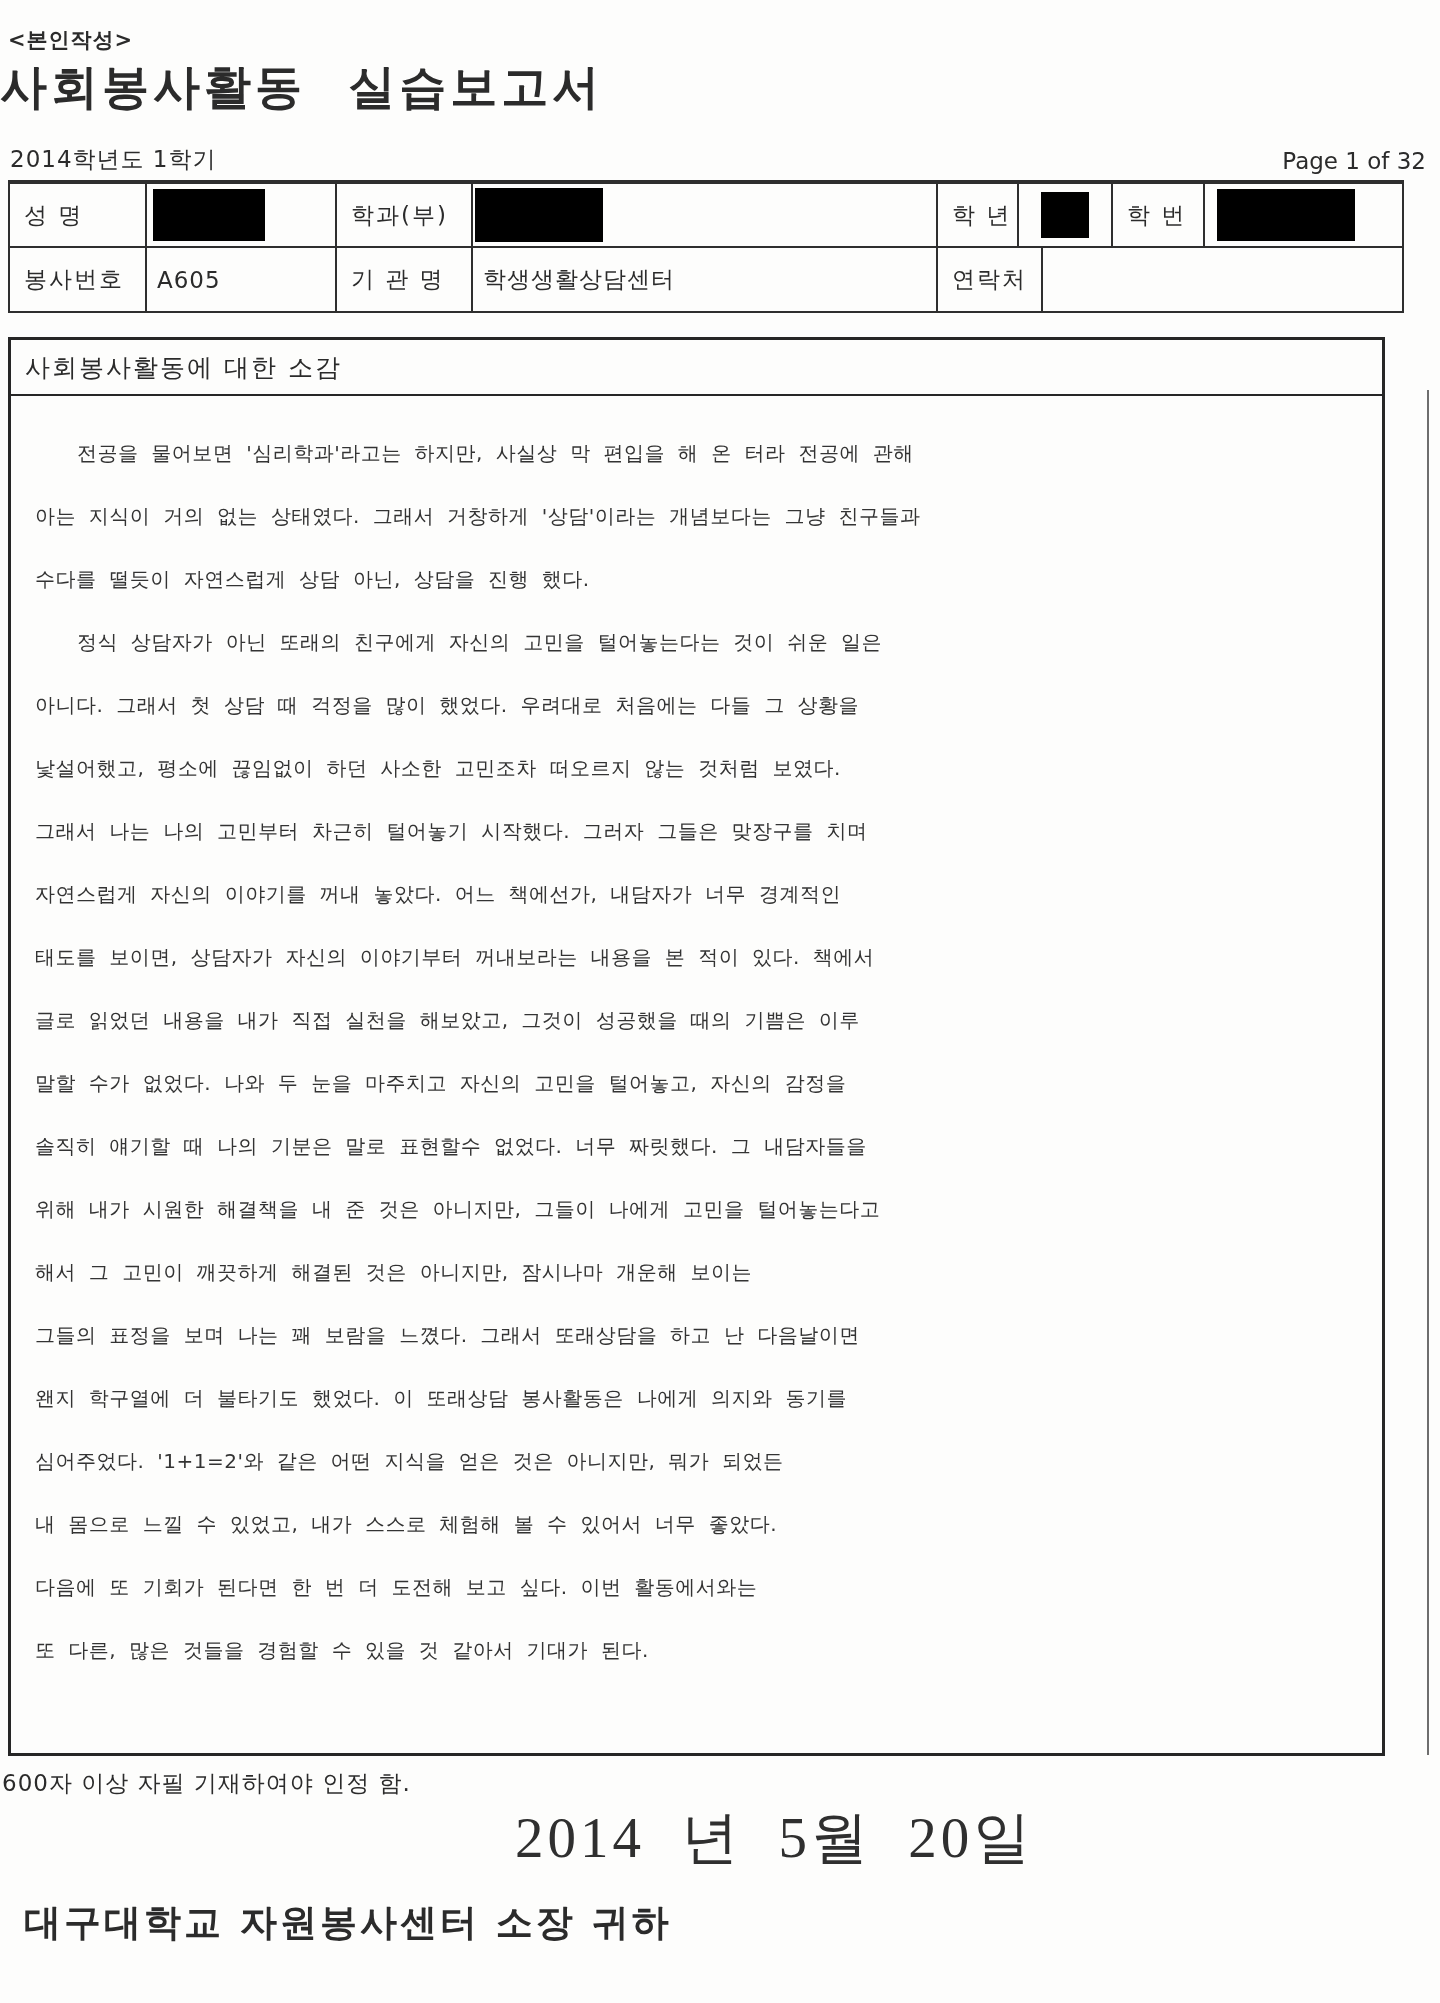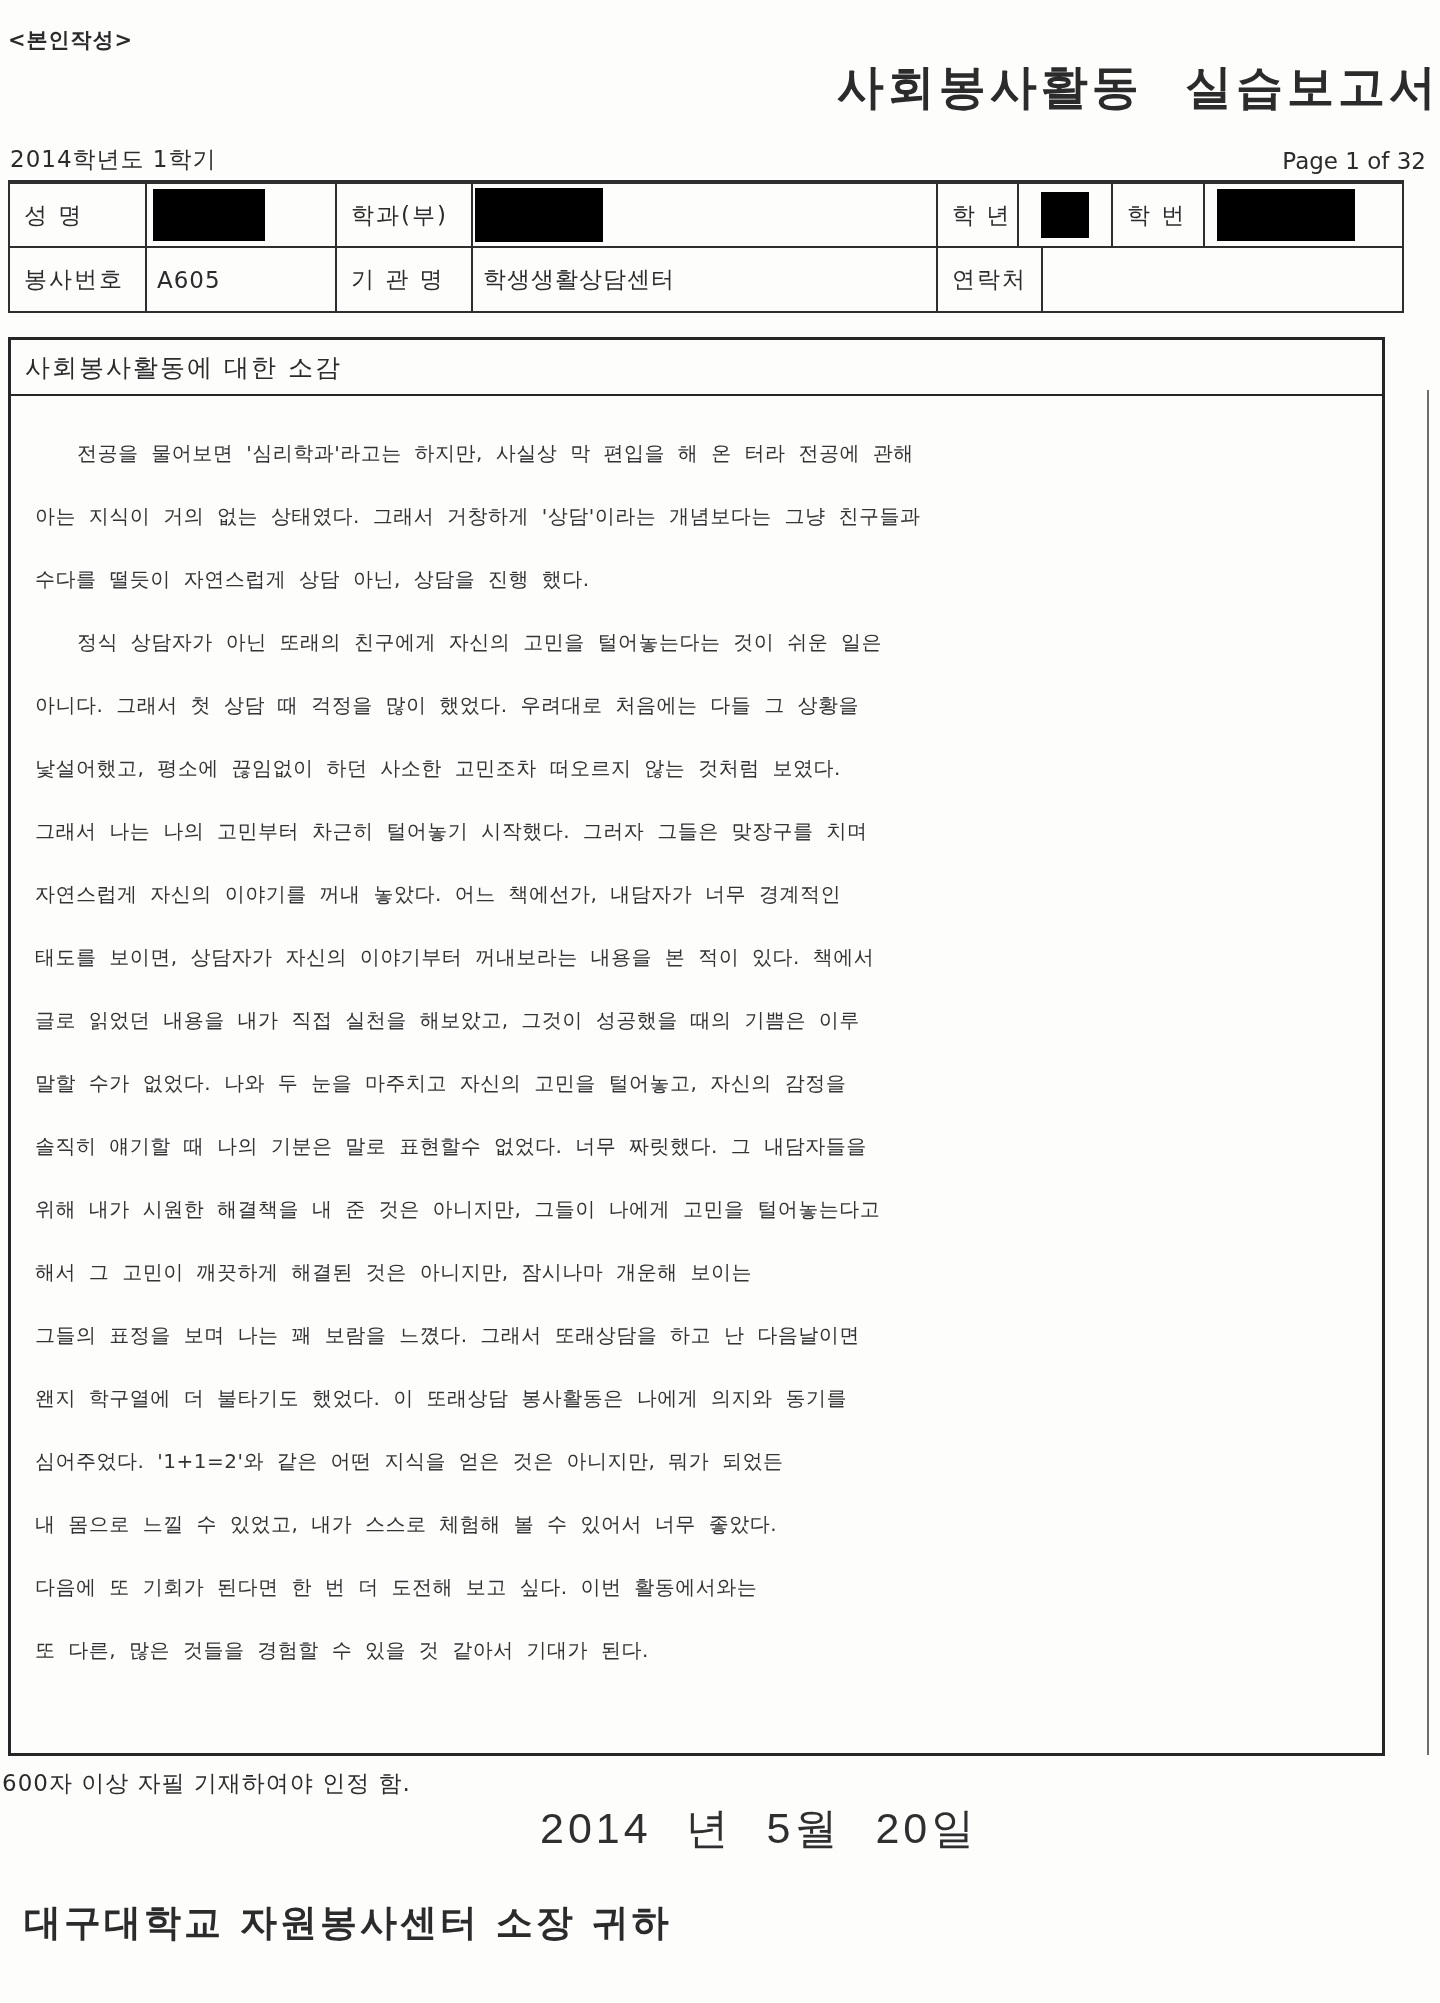--- a/index.html
+++ b/index.html
@@ -4,21 +4,21 @@
 <style>
   * { margin:0; padding:0; box-sizing:border-box; }
   html,body { background:#e8e8e8; }
   .page {
     position:relative; width:1440px; height:2003px;
     background:#fdfdfc; color:#2b2b2b;
     font-family:"DejaVu Sans", sans-serif;
     overflow:hidden; margin:0 auto;
   }
   .self-note { position:absolute; left:8px; top:26px; font-size:21px; font-weight:600; letter-spacing:1px; }
-  .title { position:absolute; left:0; top:56px; width:100%; text-align:right;
+  .title { position:absolute; left:0; top:56px; width:100%; text-align:left;
            font-size:47px; font-weight:700; letter-spacing:4px; word-spacing:22px; }
   .term { position:absolute; left:10px; top:144px; font-size:23px; letter-spacing:1px; }
   .page-ind { position:absolute; right:14px; top:148px; font-size:23px; }
 
   
   .itable { position:absolute; left:8px; top:180px; width:1396px;
             border:2px solid #2e2e2e; border-top-width:4px; background:#fdfdfc; }
   .irow { display:flex; height:62px;text-align:right; }
   .irow.r2 { border-top:2px solid #2e2e2e; height:65px; }
   .icell { border-right:2px solid #2e2e2e; display:flex; align-items:center; overflow:hidden; }
@@ -42,22 +42,22 @@
   .essay-body { padding:26px 24px 0 24px; }
   .hw-line { height:63px; line-height:63px; font-size:20px; color:#333;
              letter-spacing:0.5px; word-spacing:6px; white-space:nowrap; overflow:hidden;
              font-family:"DejaVu Sans", cursive; }
   .hw-line.indent { text-indent:42px; }
 
   
   .scan-edge { position:absolute; left:1427px; top:390px; width:2px; height:1365px; background:#4a4a4a; opacity:.8; }
 
   .footer-req { position:absolute; left:2px; top:1768px; font-size:23px; letter-spacing:1px; }
-  .hw-date { position:absolute; left:540px; top:1800px; font-size:43px; color:#2f2f2f;
-             letter-spacing:4px; word-spacing:18px; font-family:Liberation Sans, sans-serif; }
+  .hw-date { position:absolute; left:515px; top:1800px; font-size:57px; color:#2f2f2f;
+             letter-spacing:4px; word-spacing:18px; font-family:Liberation Serif, serif; }
   .recipient { position:absolute; left:24px; top:1898px; font-size:37px; font-weight:700; letter-spacing:3px; }
 </style>
 </head>
 <body>
 
 <div class="page">
 
   <div class="self-note">&lt;본인작성&gt;</div>
   <h1 class="title">사회봉사활동 실습보고서</h1>
   <div class="term">2014학년도 1학기</div>

